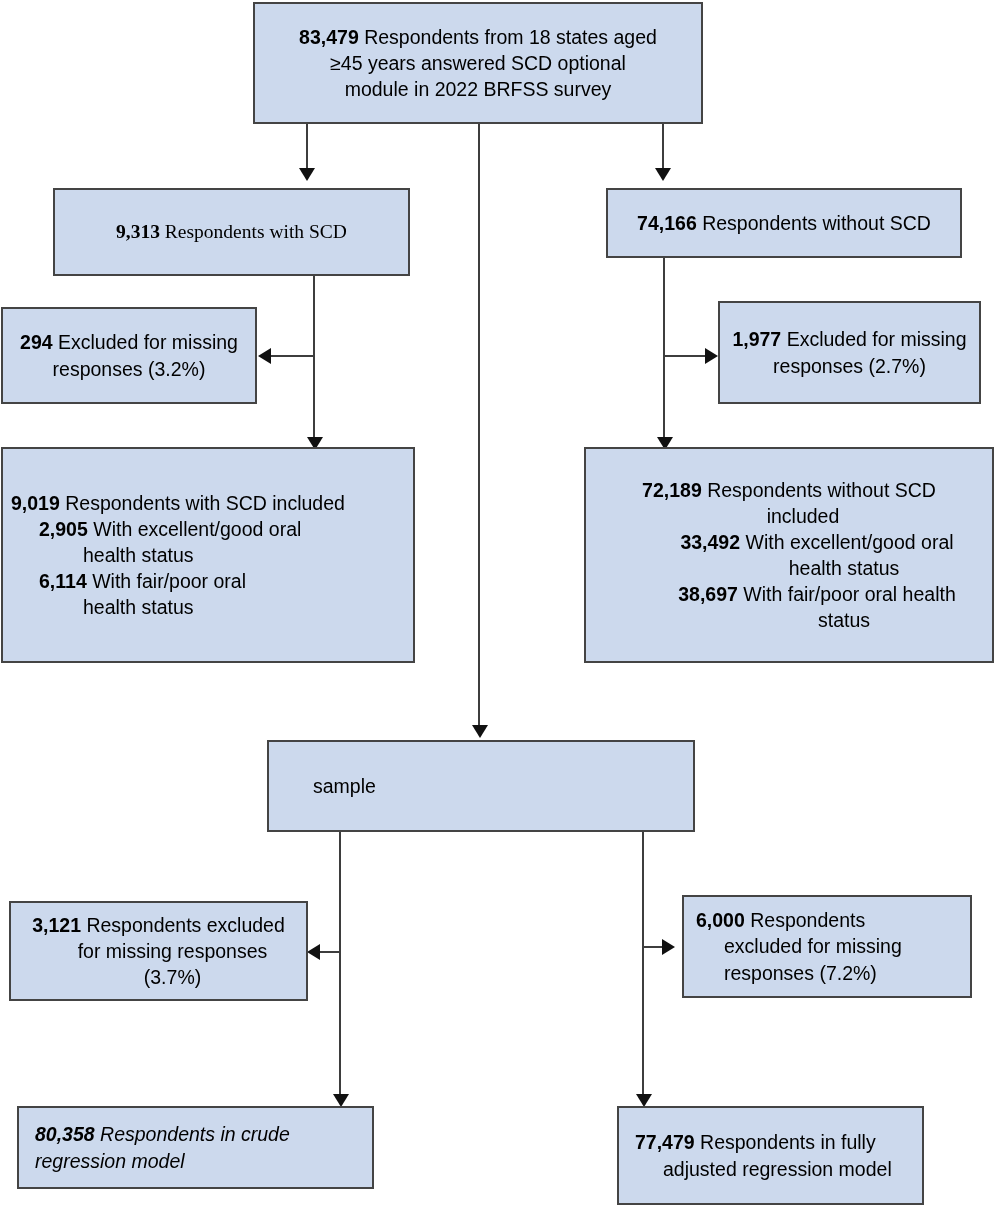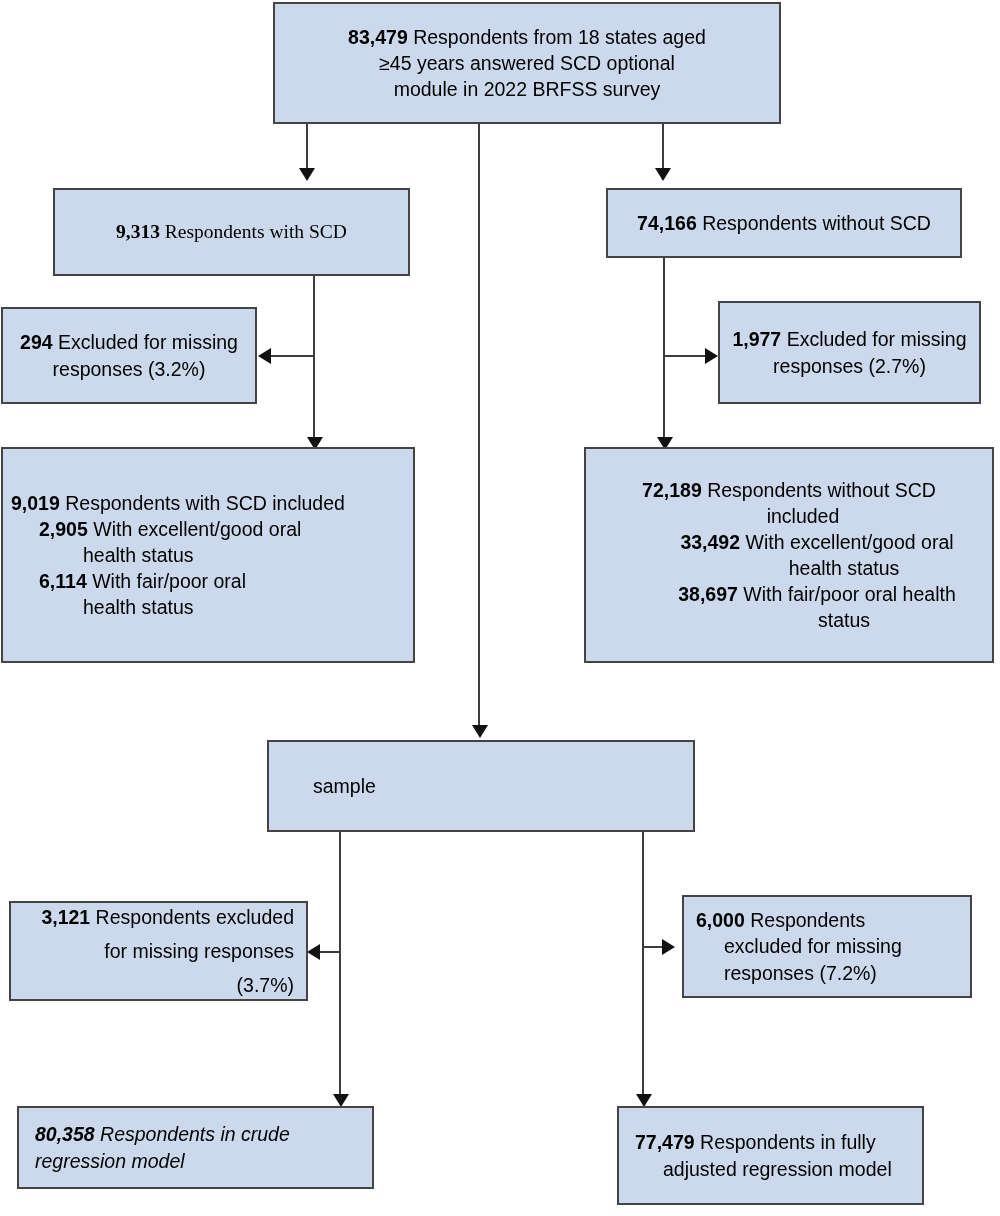--- a/index.html
+++ b/index.html
@@ -101,21 +101,21 @@
 
   <div class="hline" style="left:320px; top:951px; width:21px;"></div>
   <div class="arrow-left" style="left:307px; top:944px;"></div>
 
   <div class="vline" style="left:642px; top:832px; height:265px;"></div>
   <div class="arrow-down" style="left:636px; top:1094px;"></div>
 
   <div class="hline" style="left:644px; top:946px; width:20px;"></div>
   <div class="arrow-right" style="left:662px; top:939px;"></div>
 
-  <div class="box pad-m" style="left:253px; top:2px; width:508px; height:122px; text-align:center;margin-left:20px;">
+  <div class="box pad-m" style="left:253px; top:2px; width:450px; height:122px; text-align:center;">
     <span class="ln"><b class="b">83,479</b><span> Respondents from 18 states aged</span></span>
     <span class="ln">≥45 years answered SCD optional</span>
     <span class="ln">module in 2022 BRFSS survey</span>
   </div>
 
   <div class="box pad-m" style="left:53px; top:188px; width:357px; height:88px; text-align:center;font-family:Liberation Serif, serif;">
     <span class="ln"><b class="b">9,313</b><span> Respondents with SCD</span></span>
   </div>
 
   <div class="box pad-m" style="left:586px; top:188px; width:356px; height:70px; text-align:center;margin-left:20px;">
@@ -146,21 +146,21 @@
     <span class="ln" style="padding-left:56px;"><b class="b">33,492</b><span> With excellent/good oral</span></span>
     <span class="ln" style="padding-left:110px;">health status</span>
     <span class="ln" style="padding-left:56px;"><b class="b">38,697</b><span> With fair/poor oral health</span></span>
     <span class="ln" style="padding-left:110px;">status</span>
   </div>
 
   <div class="box" style="left:267px; top:740px; width:428px; height:92px; padding:0 16px; text-align:left;">
     <span class="ln" style="padding-left:28px;">sample</span>
   </div>
 
-  <div class="box" style="left:9px; top:901px; width:299px; height:100px; padding:0 12px; text-align:right;gap:8px;">
+  <div class="box" style="left:9px; top:901px; width:299px; height:100px; padding:0 12px; text-align:center;">
     <span class="ln"><b class="b">3,121</b><span> Respondents excluded</span></span>
     <span class="ln" style="padding-left:28px;">for missing responses</span>
     <span class="ln" style="padding-left:28px;">(3.7%)</span>
   </div>
 
   <div class="box" style="left:682px; top:895px; width:290px; height:103px; padding:0 12px; text-align:left;">
     <span class="ln"><b class="b">6,000</b><span> Respondents</span></span>
     <span class="ln" style="padding-left:28px;">excluded for missing</span>
     <span class="ln" style="padding-left:28px;">responses (7.2%)</span>
   </div>

